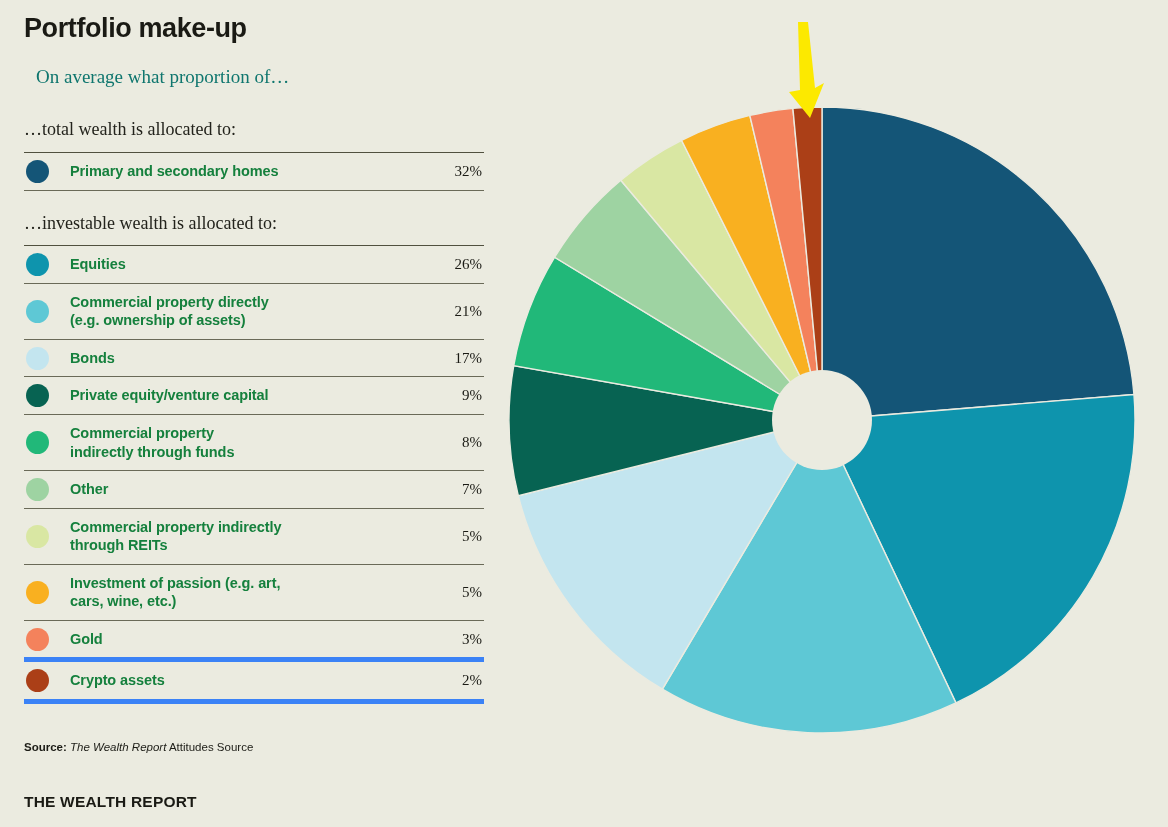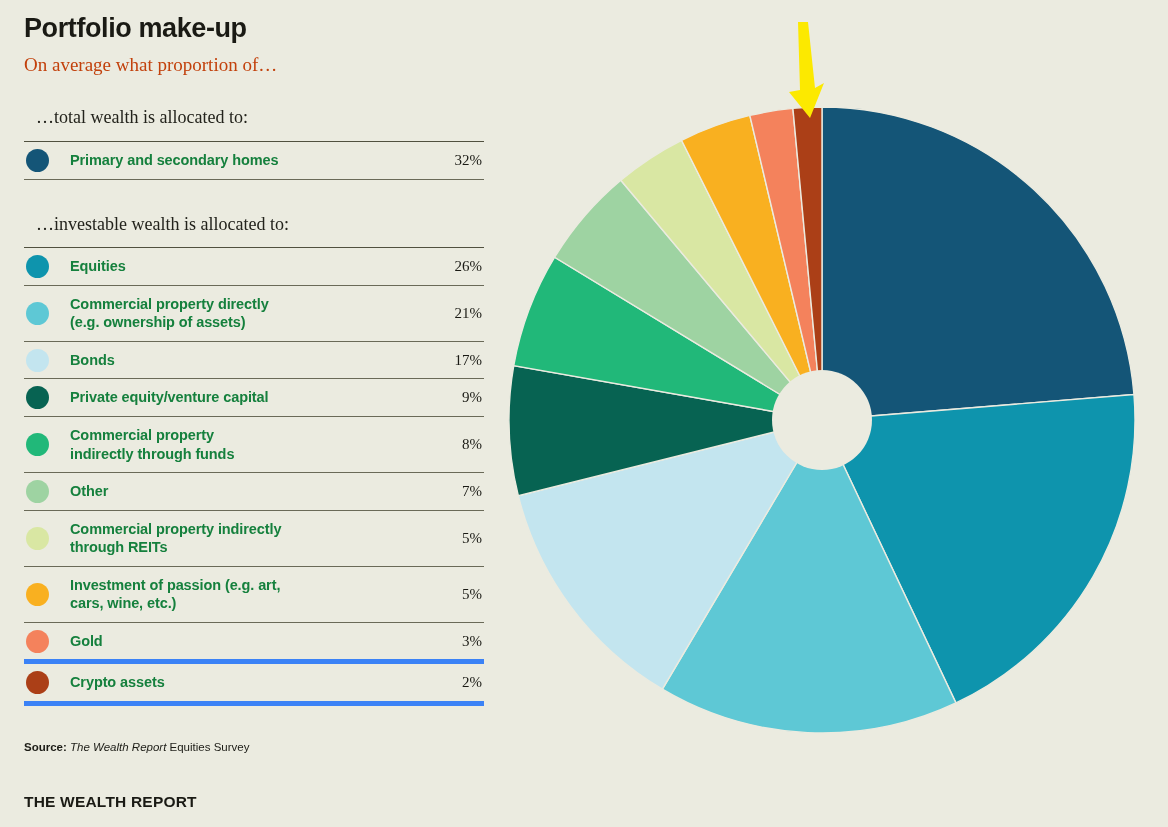--- a/index.html
+++ b/index.html
@@ -35,30 +35,30 @@
     font-size: 27px;
     letter-spacing: -0.4px;
     color: #1a1a14;
     margin: 0;
     padding-top: 14px;
     line-height: 1.1;
   }
   #chart-subtitle {
     font-family: "Liberation Serif", serif;
     font-size: 19px;
-    color: #c2410c;
-    margin: 0;
+    color: #0f766e;
+    margin: 12px;
     padding-top: 10px;
     line-height: 1.2;
   }
   .section-heading {
     font-family: "Liberation Serif", serif;
     font-size: 18px;
     color: #23231c;
-    margin: 12px;
+    margin: 0;
     line-height: 1.2;
   }
   #heading-total { padding-top: 19px; }
   #heading-investable { padding-top: 22px; }
 
   .legend-table {
     width: 460px;
     margin-top: 11px;
     border-collapse: collapse;
     border-top: 1px solid #50503f;
@@ -224,21 +224,21 @@
             </td>
             <td class="cell-label">Crypto assets</td>
             <td class="cell-value">2%</td>
           </tr>
         </tbody>
     </table>
 
     <div id="source-note">
       <span class="src-lead">Source:</span>
       <span class="src-italic">The Wealth Report</span>
-      <span>Equities Survey</span>
+      <span>Attitudes Source</span>
     </div>
 
     <div id="footer-brand">THE WEALTH REPORT</div>
   </div>
 
   <div id="pie-wrap">
     <svg id="pie-svg" width="674" height="827" viewBox="0 0 674 827">
       <g id="pie-slices">
           <path d="M 328 420 L 328 107 A 313 313 0 0 1 639.9623699579304 394.5347348289604 Z" fill="#145577" stroke="#EBEBE0" stroke-width="1.4"></path>
           <path d="M 328 420 L 639.9623699579304 394.5347348289604 A 313 313 0 0 1 461.92761842673775 702.899969993887 Z" fill="#0e94ad" stroke="#EBEBE0" stroke-width="1.4"></path>

